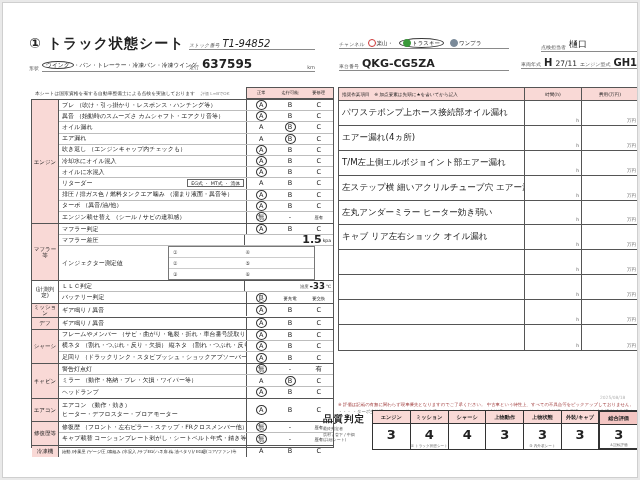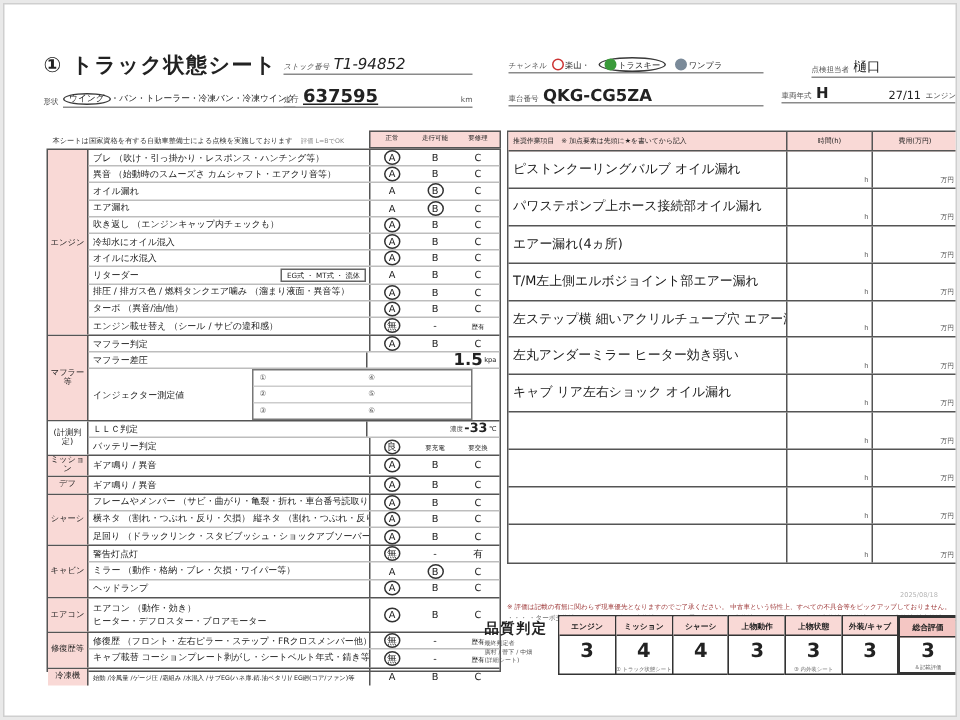--- a/index.html
+++ b/index.html
@@ -110,33 +110,33 @@
     <span class="f-value" style="font-size:9px;">樋口</span>
   </div>
 
   <div class="abs field" style="left:26px;top:58px;width:158px;">
     <span class="f-label">形状</span>
     <span id="shape-options" class="underline" style="font-size:5.8px;padding-bottom:1px;white-space:nowrap;"><span class="oval">ウイング</span>・<span>バン</span>・<span>トレーラー</span>・<span>冷凍バン</span>・<span>冷凍ウイング</span></span>
   </div>
 
   <div class="abs field underline" style="left:186px;top:54px;width:126px;">
     <span class="f-label">走行</span>
-    <span class="f-value" style="font-size:12px;font-weight:bold;text-decoration:underline;">637595</span>
+    <span class="f-value" style="font-size:12px;font-weight:bold;">637595</span>
     <span class="f-label" style="margin-left:auto;">km</span>
   </div>
 
   <div class="abs field underline" style="left:336px;top:54px;width:170px;">
     <span class="f-label">車台番号</span>
     <span class="f-value" style="font-size:11px;font-weight:bold;">QKG-CG5ZA</span>
   </div>
 
   <div class="abs field underline" style="left:518px;top:54px;width:116px;">
     <span class="f-label">車両年式</span>
     <span class="f-value" style="font-size:10px;font-weight:bold;">H</span>
-    <span class="f-value" style="font-size:7.5px;margin-left:37px;">27/11</span>
+    <span class="f-value" style="font-size:7.5px;">27/11</span>
     <span class="f-label">エンジン型式</span>
     <span class="f-value" style="font-size:10px;font-weight:bold;">GH11</span>
   </div>
 
   <div class="abs" id="lt-note">
     <span>本シートは国家資格を有する自動車整備士による点検を実施しております</span>
     <span class="n2">評価 L=BでOK</span>
   </div>
 
   <div class="abs" id="lt-colhead">
@@ -489,29 +489,20 @@
     </div>
 
   <div class="abs" id="wt">
     <div class="wt-head">
       <div class="wt-item-h">推奨作業項目　※ 加点要素は先頭に★を書いてから記入</div>
       <div class="wt-time-h">時間(h)</div>
       <div class="wt-cost-h">費用(万円)</div>
     </div>
     <div id="wt-rows">
         <div class="wt-row">
-          <div class="wt-item">ピストンクーリングバルブ オイル漏れ</div>
-          <div class="wt-time">
-            <span class="unit-tag">h</span>
-          </div>
-          <div class="wt-cost">
-            <span class="unit-tag">万円</span>
-          </div>
-        </div>
-        <div class="wt-row">
           <div class="wt-item">パワステポンプ上ホース接続部オイル漏れ</div>
           <div class="wt-time">
             <span class="unit-tag">h</span>
           </div>
           <div class="wt-cost">
             <span class="unit-tag">万円</span>
           </div>
         </div>
         <div class="wt-row">
           <div class="wt-item">エアー漏れ(4ヵ所)</div>

